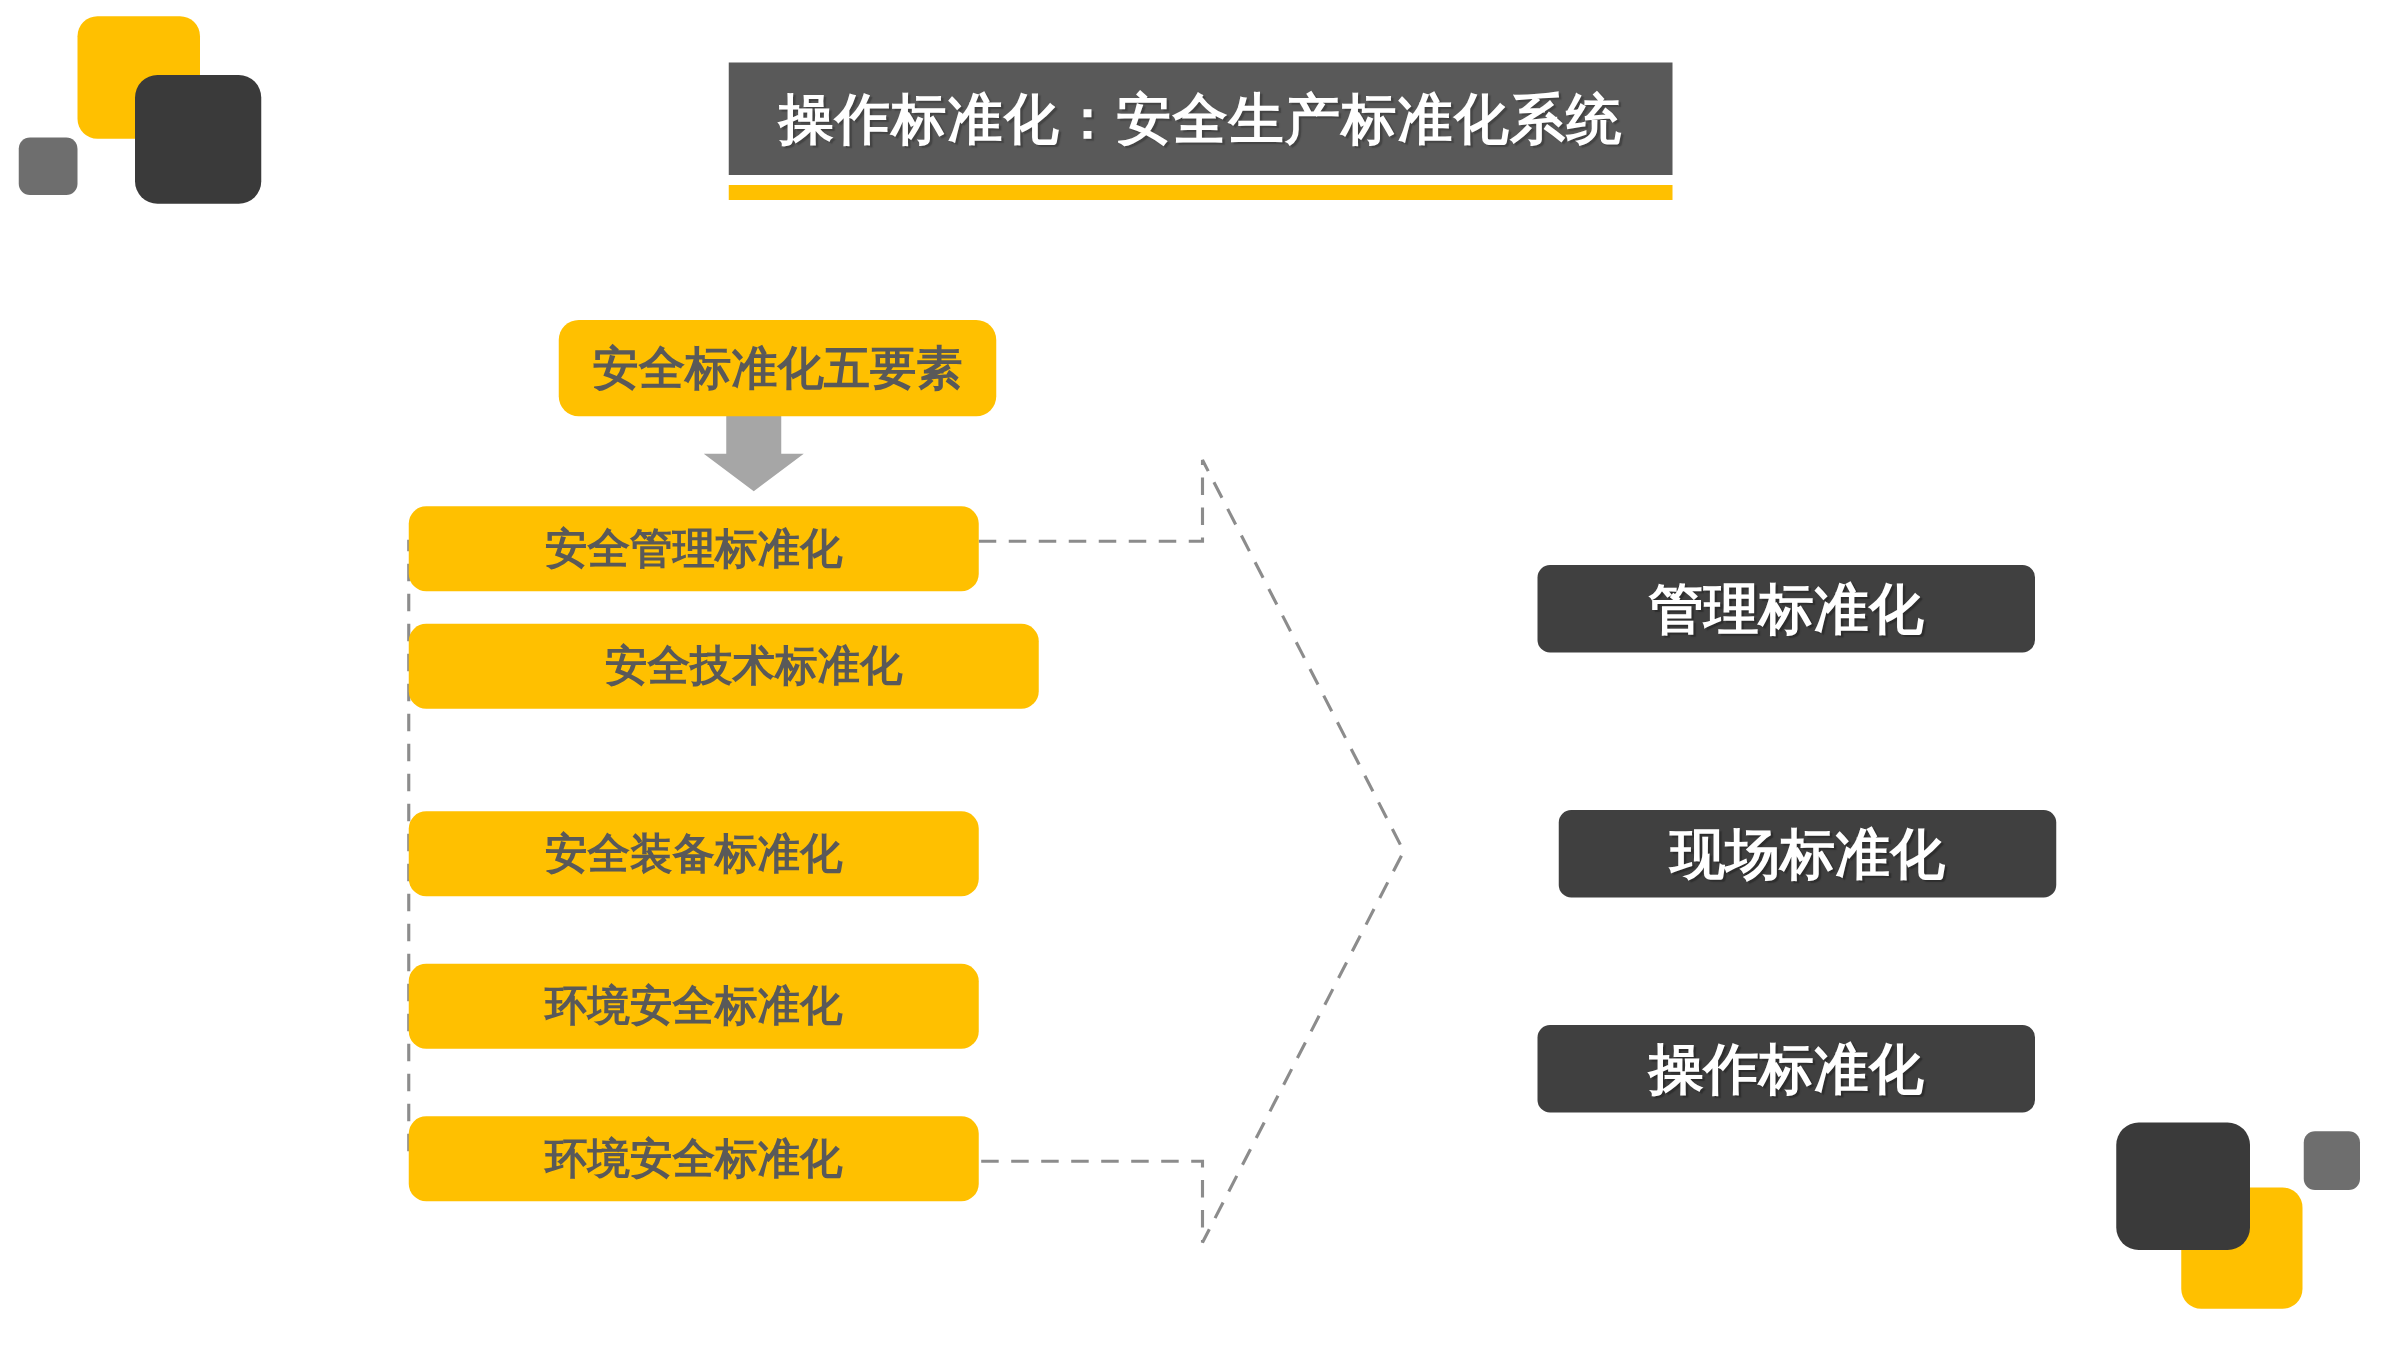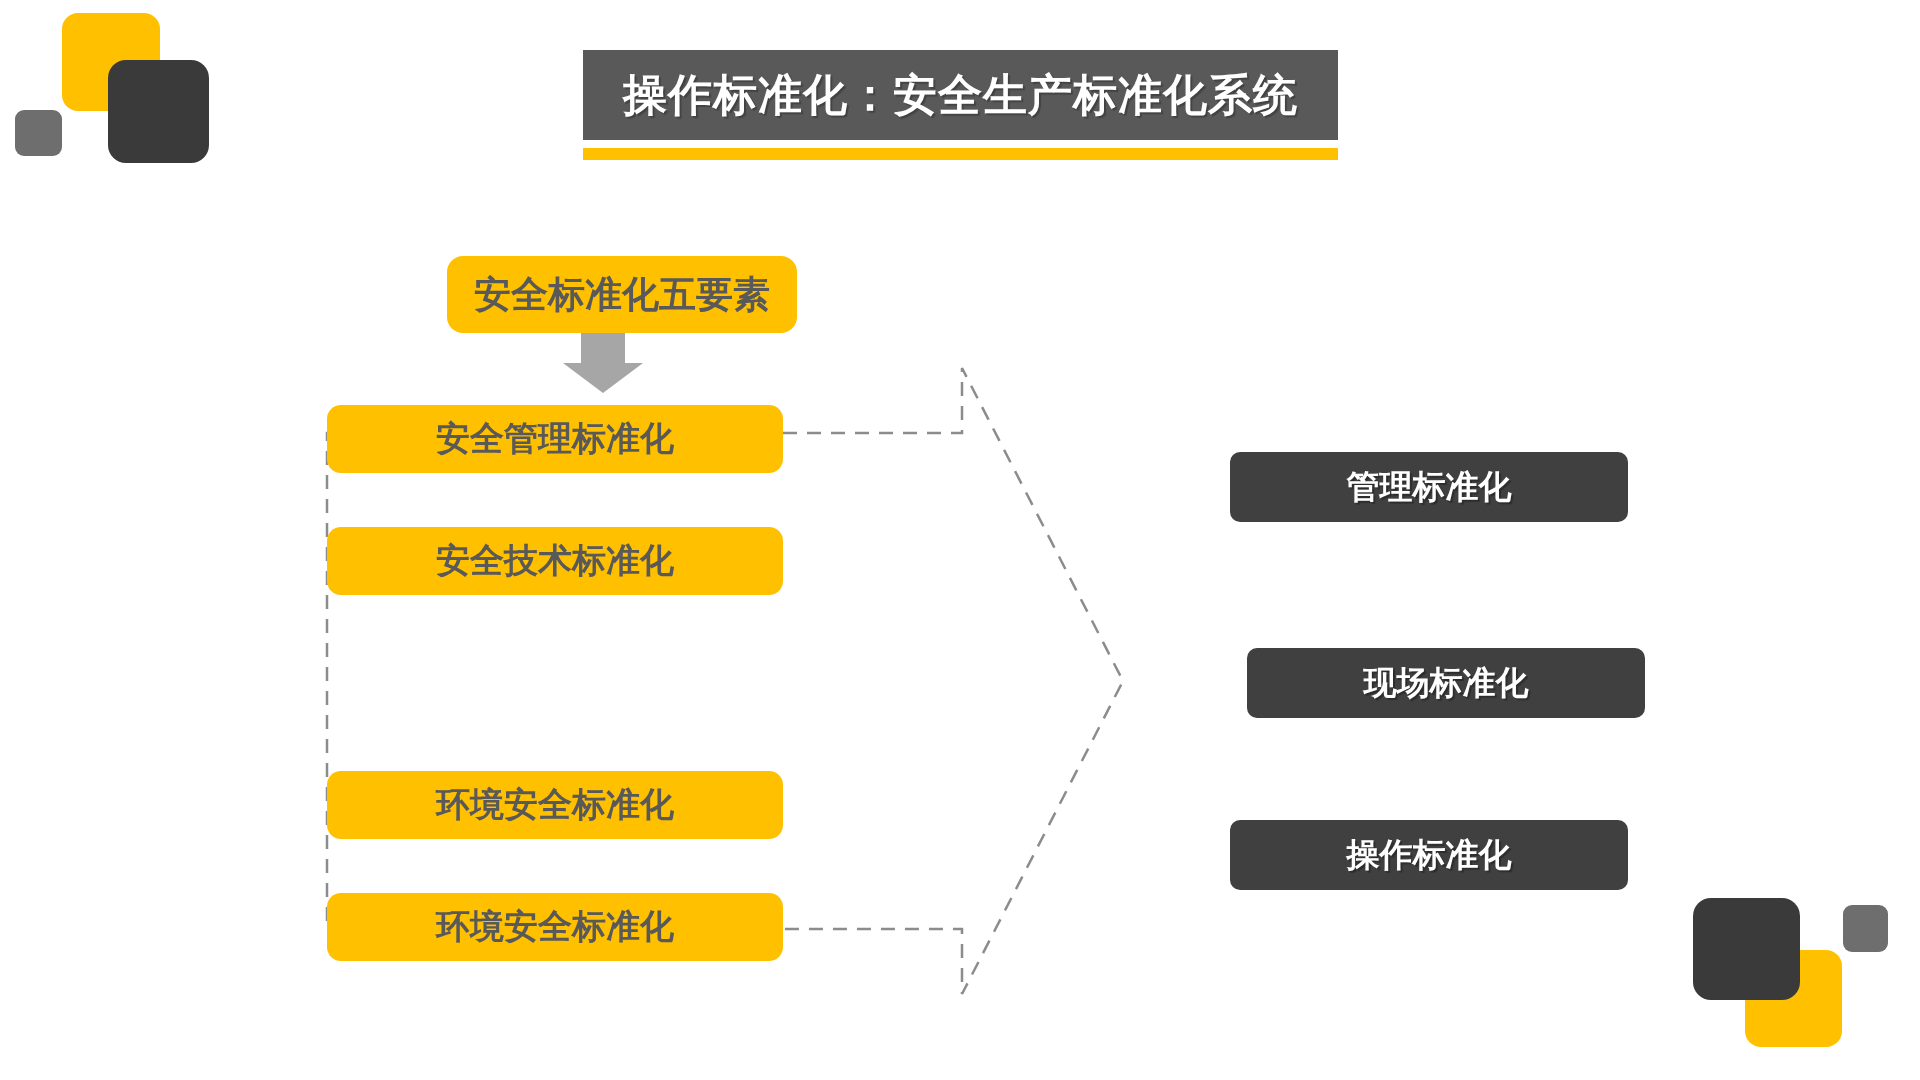--- a/index.html
+++ b/index.html
@@ -35,28 +35,28 @@
   }
   .source-box span{color:#595959;font-size:37px;font-weight:700;white-space:nowrap;}
   
   .arrow-layer{position:absolute;left:0;top:0;width:1920px;height:1080px;z-index:2;}
   
   .flow-bar{
     position:absolute;left:327px;width:456px;height:68px;border-radius:14px;background:#FFC000;
     display:flex;align-items:center;justify-content:center;z-index:4;
   }
   .flow-bar span{color:#595959;font-size:34px;font-weight:700;white-space:nowrap;}
-  .li1{top:405px;} .li2{top:527px;} .li3{top:649px;} .li4{top:771px;} .li5{top:893px;}
+  .li1{top:405px;} .li2{top:499px;padding-left:48px;} .li3{top:649px;} .li4{top:771px;} .li5{top:893px;}
   
   .dark-box{
     position:absolute;left:1230px;width:398px;height:70px;border-radius:10px;background:#404040;
     display:flex;align-items:center;justify-content:center;z-index:4;
   }
   .dark-box span{
-    color:#ffffff;font-size:33px;font-weight:700;white-space:nowrap;
+    color:#ffffff;font-size:44px;font-weight:700;white-space:nowrap;
     text-shadow:2px 2px 1px rgba(0,0,0,0.3);
   }
   .ri1{top:452px;} .ri2{top:648px;margin-left:17px;} .ri3{top:820px;}
 </style>
 </head>
 <body>
 
 <div class="slide">
 
   <div class="deco">
@@ -80,20 +80,23 @@
   <svg class="arrow-layer" viewBox="0 0 1920 1080" xmlns="http://www.w3.org/2000/svg" style="z-index:3;">
     <polygon points="581,330 625,330 625,363 643,363 603,393 563,363 581,363" fill="#A6A6A6"></polygon>
   </svg>
 
   <div class="flow-bar li1">
     <span>安全管理标准化</span>
   </div>
   <div class="flow-bar li2">
     <span>安全技术标准化</span>
   </div>
+  <div class="flow-bar li3">
+    <span>安全装备标准化</span>
+  </div>
   <div class="flow-bar li4">
     <span>环境安全标准化</span>
   </div>
   <div class="flow-bar li5">
     <span>环境安全标准化</span>
   </div>
 
   <div class="dark-box ri1">
     <span>管理标准化</span>
   </div>

